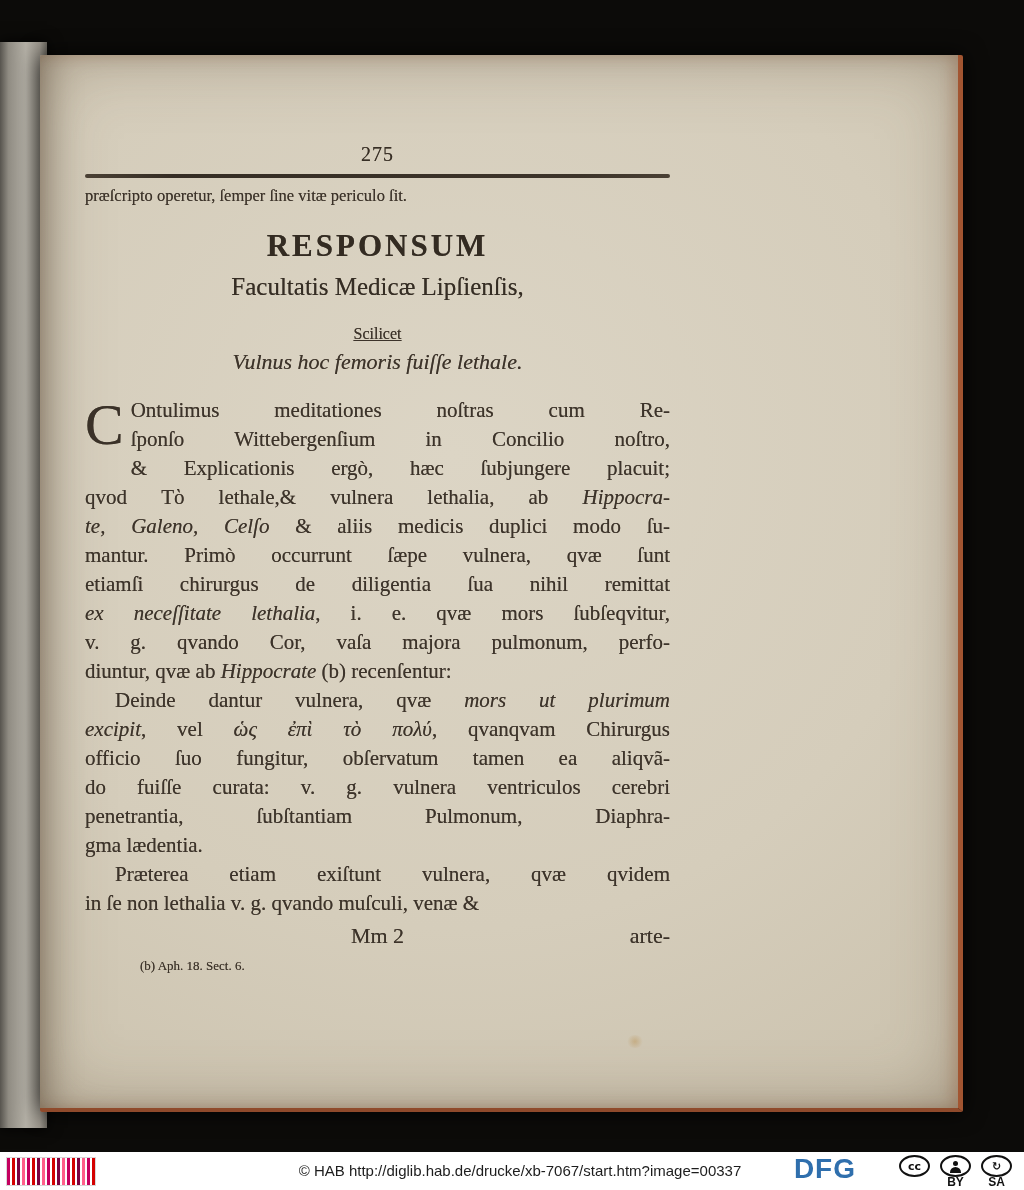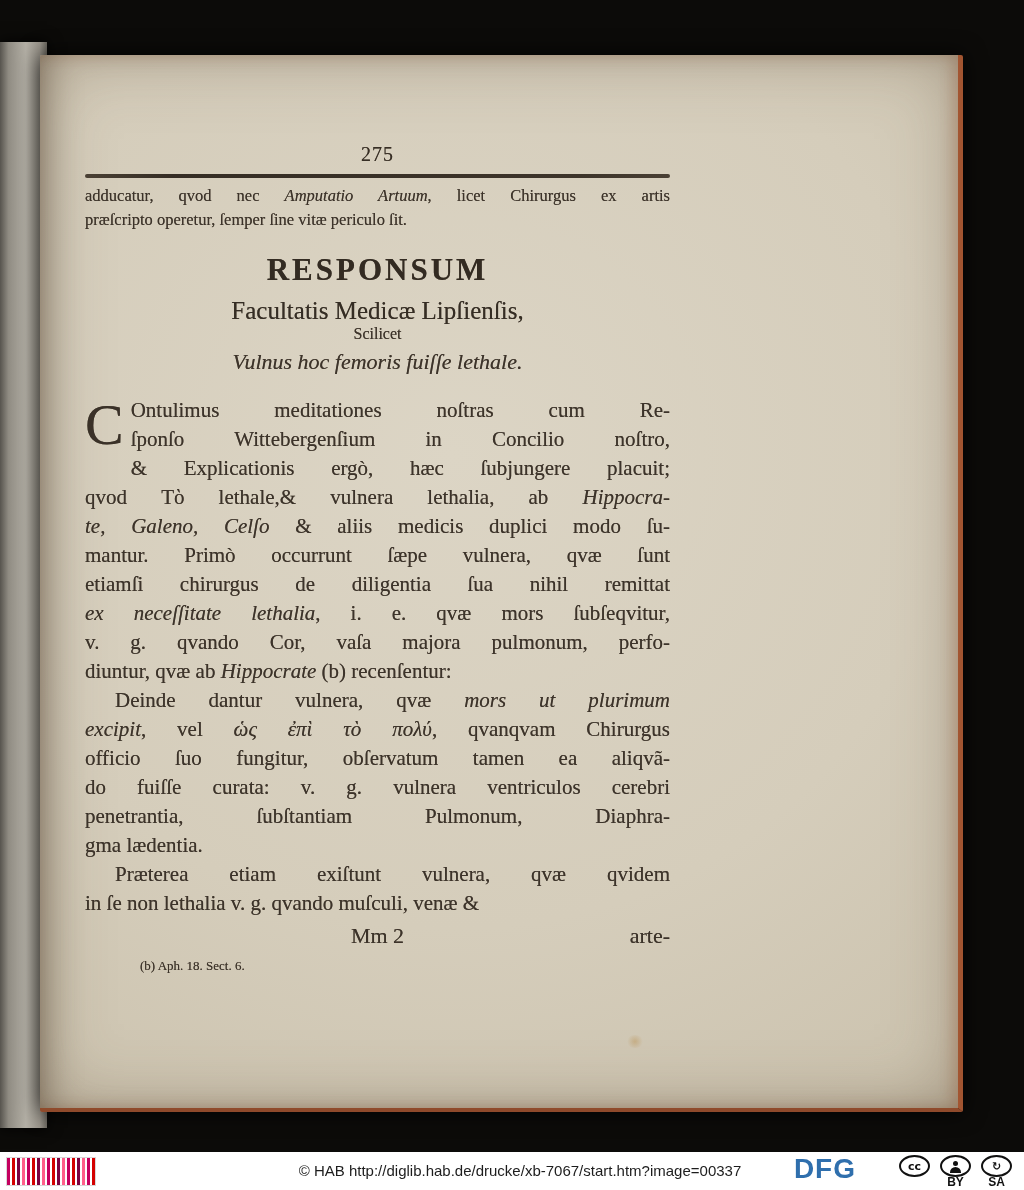--- a/index.html
+++ b/index.html
@@ -19,21 +19,21 @@
   
   .textblock{position:absolute;left:45px;top:0;width:585px;color:#3c332a;
     text-shadow:0 0 .5px rgba(56,44,32,.65);}
   .pagenum{margin-top:88px;text-align:center;font-size:20px;letter-spacing:1px;color:#37(invalid)}
   .pagenum{margin-top:88px;text-align:center;font-size:20px;letter-spacing:1px;color:#372e25;}
   .rule{margin-top:8px;height:4px;background:linear-gradient(90deg,#4a4034,#352d24 15%,#3d342a 85%,#4a4034);
     border-radius:2px;}
   .running{margin-top:6px;font-size:16.5px;line-height:24px;}
   .title{margin:20px 0 0 0;text-align:center;font-size:31px;font-weight:600;letter-spacing:3px;color:#332b22;}
   .subtitle{margin-top:9px;text-align:center;font-size:25px;color:#352d24;}
-  .scilicet{margin-top:0;text-align:center;font-size:16px;}
+  .scilicet{margin-top:24px;text-align:center;font-size:16px;text-decoration:underline;}
   .motto{margin-top:6px;text-align:center;font-size:22px;font-style:italic;}
   .bodytext{margin-top:21px;font-size:21px;line-height:29px;}
   .tline{text-align:left;}
   .tline.j{text-align:justify;text-align-last:justify;}
   .tline.ind{text-indent:30px;}
   .it{font-style:italic;}
   .dropcap{float:left;font-size:58px;line-height:52px;height:56px;margin:3px 7px 0 0;color:#3a3128;}
   .para{overflow:visible;}
   .sigline{position:relative;margin-top:5px;height:29px;font-size:22px;}
   .sig{position:absolute;left:50%;transform:translateX(-50%);}
@@ -64,21 +64,20 @@
 
 <div class="stage">
 
   <div class="left-sliver"></div>
 
   <div class="page">
     <div class="textblock">
       <div class="pagenum">275</div>
       <div class="rule"></div>
       <div class="running">
-          <div class="tline j"><span>adducatur, qvod nec </span><span class="it">Amputatio Artuum</span><span>, licet Chirurgus ex artis</span></div>
           <div class="tline"><span>præſcripto operetur, ſemper ſine vitæ periculo ſit.</span></div>
         </div>
       <div class="title">RESPONSUM</div>
       <div class="subtitle">Facultatis Medicæ Lipſienſis,</div>
       <div class="scilicet">Scilicet</div>
       <div class="motto">Vulnus hoc femoris fuiſſe lethale.</div>
       <div class="bodytext">
           <div class="para">
             <span class="dropcap">C</span>
             <div class="tline j"><span>Ontulimus meditationes noſtras cum Re-</span></div>

